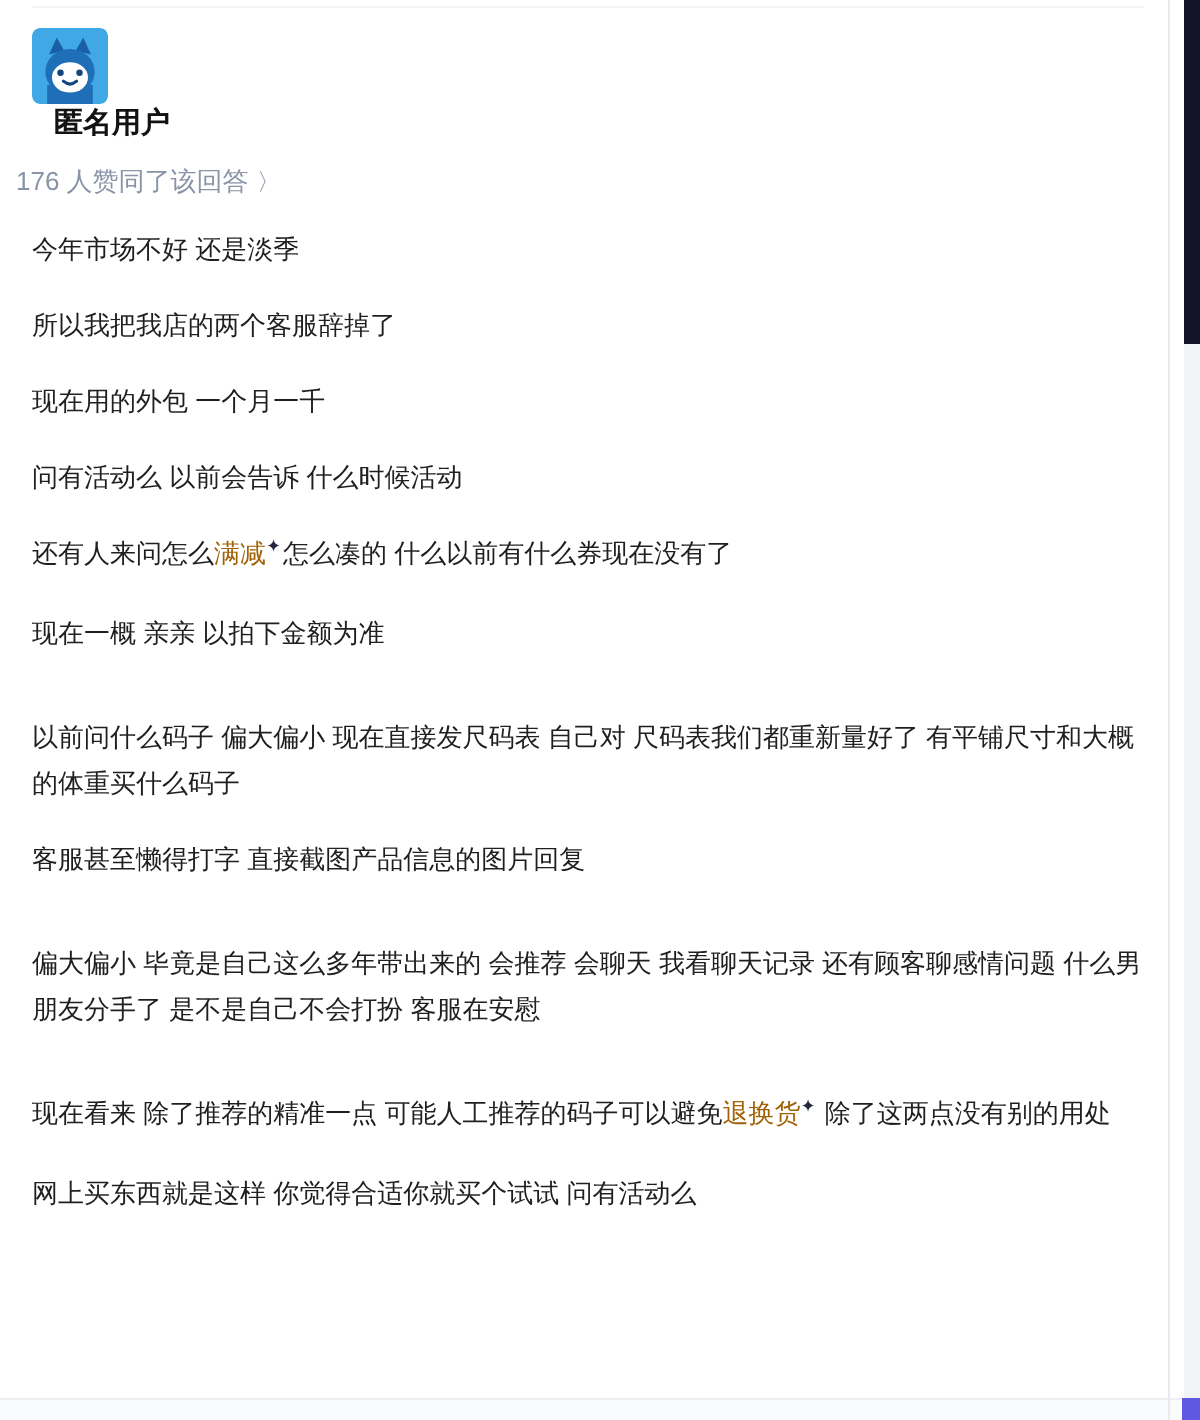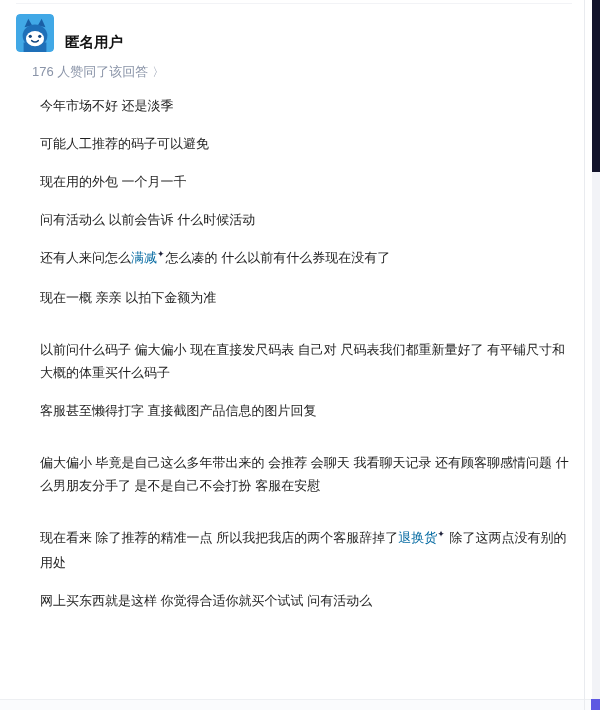--- a/index.html
+++ b/index.html
@@ -17,49 +17,50 @@
   }
   .answer-card {
     position: absolute; top: 0; left: 0; width: 584px;
   }
   .right-hairline {
     position: absolute; left: 584px; top: 0; height: 710px; width: 1px;
     background: #e9ebef;
   }
   
   .answer-header {
-    display: flex; align-items: flex-end;
+    display: flex; align-items: flex-start;
     padding: 14px 16px 0 16px;
+    flex-direction: column;
   }
   .avatar {
     width: 38px; height: 38px; border-radius: 4px; overflow: hidden;
     flex: 0 0 auto; cursor: pointer;
   }
   .avatar svg { display: block; }
   .username {
     margin-left: 11px;
     font-size: 14.5px; font-weight: bold; color: #121212;
     cursor: pointer;
   }
   
   .answer-meta {
-    padding: 0 32px; margin-top: 11px; margin-bottom: 13px;
+    padding: 0 8px; margin-top: 11px; margin-bottom: 13px;
     font-size: 13px; color: #8a94a8; line-height: 18px;
     cursor: pointer;
   }
   .meta-arrow { margin-left: 4px; font-size: 12px; }
   
-  .answer-body { padding: 0 12px 0 16px; margin-left: 24px; }
+  .answer-body { padding: 0 12px 0 16px; }
   .answer-body p {
     margin: 0 0 15px 0;
     font-size: 13px; line-height: 23px; color: #1f1f1f;
     word-break: break-word;
   }
   .answer-body p.gap-before { margin-top: 29px; }
-  .keyword-link { color: #0369a1; cursor: pointer; }
+  .keyword-link { color: #a16207; cursor: pointer; }
   .sup-icon {
     font-size: 9px; color: #23263f;
     position: relative; top: -5px; margin: 0 1px 0 0;
     font-style: normal;
   }
   
   .bottom-strip {
     position: absolute; left: 0; top: 699px; width: 592px; height: 11px;
     background: #fafbfd; border-top: 1px solid #edeff2;
     box-sizing: border-box;
@@ -103,37 +104,37 @@
   </div>
 
   <div class="answer-meta">
     <span>176 人赞同了该回答</span><span class="meta-arrow">〉</span>
   </div>
 
   <div class="answer-body">
 
     <p><span>今年市场不好 还是淡季</span></p>
 
-    <p><span>可能人工推荐的码子可以避免</span></p>
+    <p><span>所以我把我店的两个客服辞掉了</span></p>
 
     <p><span>现在用的外包 一个月一千</span></p>
 
     <p><span>问有活动么 以前会告诉 什么时候活动</span></p>
 
     <p><span>还有人来问怎么</span><span class="keyword-link">满减</span><span class="sup-icon">✦</span><span>怎么凑的 什么以前有什么券现在没有了</span></p>
 
     <p><span>现在一概 亲亲 以拍下金额为准</span></p>
 
     <p class="gap-before"><span>以前问什么码子 偏大偏小 现在直接发尺码表 自己对 尺码表我们都重新量好了 有平铺尺寸和大概的体重买什么码子</span></p>
 
     <p><span>客服甚至懒得打字 直接截图产品信息的图片回复</span></p>
 
     <p class="gap-before"><span>偏大偏小 毕竟是自己这么多年带出来的 会推荐 会聊天 我看聊天记录 还有顾客聊感情问题 什么男朋友分手了 是不是自己不会打扮 客服在安慰</span></p>
 
-    <p class="gap-before"><span>现在看来 除了推荐的精准一点 所以我把我店的两个客服辞掉了</span><span class="keyword-link">退换货</span><span class="sup-icon">✦</span><span> 除了这两点没有别的用处</span></p>
+    <p class="gap-before"><span>现在看来 除了推荐的精准一点 可能人工推荐的码子可以避免</span><span class="keyword-link">退换货</span><span class="sup-icon">✦</span><span> 除了这两点没有别的用处</span></p>
 
     <p><span>网上买东西就是这样 你觉得合适你就买个试试 问有活动么</span></p>
 
 
 
 
   </div>
 </div>
 
 <div class="bottom-strip"></div>

